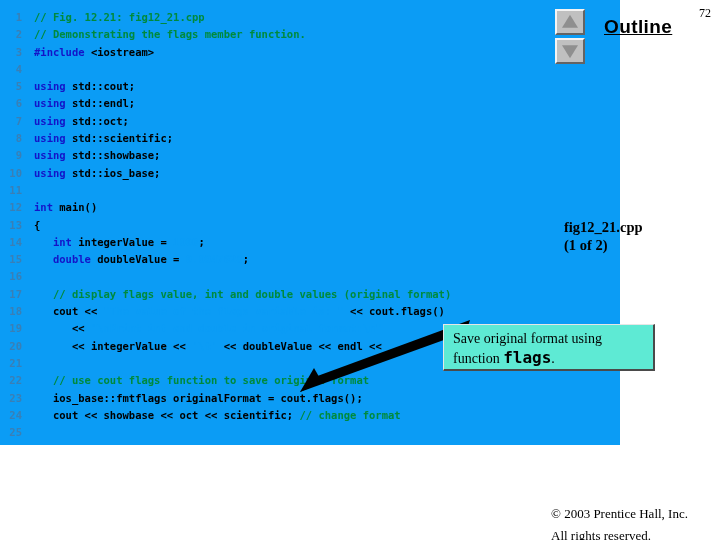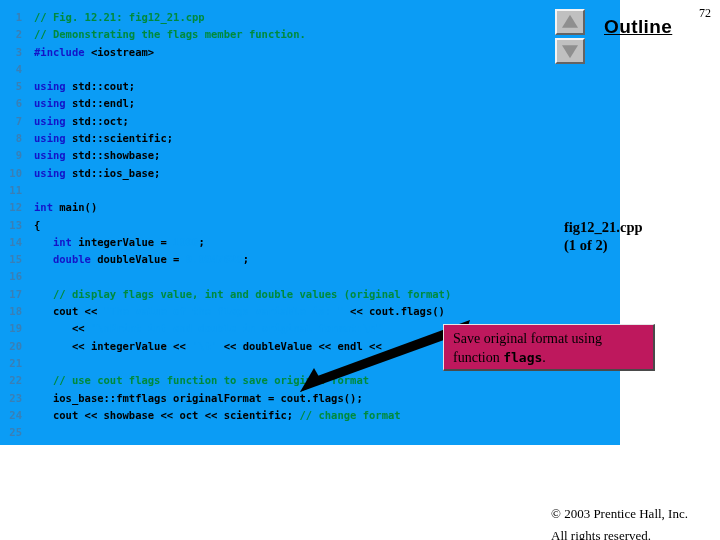--- a/index.html
+++ b/index.html
@@ -147,37 +147,37 @@
     width: 170px;
     height: 80px;
     pointer-events: none;
   }
   #callout-box {
     position: absolute;
     left: 443px;
     top: 324px;
     width: 212px;
     height: 47px;
-    background: #be185d;
+    background: #5eead4;
     border-top: 1px solid #e6e6e6;
     border-left: 1px solid #e6e6e6;
     border-right: 2px solid #4a4a4a;
     border-bottom: 2px solid #4a4a4a;
     box-sizing: border-box;
     padding: 4px 0 0 9px;
     font-family: "Liberation Serif", "DejaVu Serif", serif;
     font-size: 14px;
     color: #000000;
     line-height: 19px;
   }
   #callout-box .co-line { display: block; white-space: nowrap; }
   #callout-box .co-mono {
     font-family: "DejaVu Sans Mono", "Liberation Mono", monospace;
     font-weight: bold;
-    font-size: 13px;
+    font-size: 16px;
   }
 </style>
 </head>
 <body>
 
 <div id="code-panel">
   <div id="code-listing"><span class="code-line"><span class="ln">1</span><span><span class="cmt">// Fig. 12.21: fig12_21.cpp</span></span></span><span class="code-line"><span class="ln">2</span><span><span class="cmt">// Demonstrating the flags member function.</span></span></span><span class="code-line"><span class="ln">3</span><span><span class="pp">#include</span><span class="src"> &lt;iostream&gt;</span></span></span><span class="code-line"><span class="ln">4</span><span></span></span><span class="code-line"><span class="ln">5</span><span><span class="kw">using</span><span class="src"> std::cout;</span></span></span><span class="code-line"><span class="ln">6</span><span><span class="kw">using</span><span class="src"> std::endl;</span></span></span><span class="code-line"><span class="ln">7</span><span><span class="kw">using</span><span class="src"> std::oct;</span></span></span><span class="code-line"><span class="ln">8</span><span><span class="kw">using</span><span class="src"> std::scientific;</span></span></span><span class="code-line"><span class="ln">9</span><span><span class="kw">using</span><span class="src"> std::showbase;</span></span></span><span class="code-line"><span class="ln">10</span><span><span class="kw">using</span><span class="src"> std::ios_base;</span></span></span><span class="code-line"><span class="ln">11</span><span></span></span><span class="code-line"><span class="ln">12</span><span><span class="kw">int</span><span class="src"> main()</span></span></span><span class="code-line"><span class="ln">13</span><span><span class="src">{</span></span></span><span class="code-line"><span class="ln">14</span><span><span class="src">   </span><span class="kw">int</span><span class="src"> integerValue = </span><span class="str">1000</span><span class="src">;</span></span></span><span class="code-line"><span class="ln">15</span><span><span class="src">   </span><span class="kw">double</span><span class="src"> doubleValue = </span><span class="str">0.0947628</span><span class="src">;</span></span></span><span class="code-line"><span class="ln">16</span><span></span></span><span class="code-line"><span class="ln">17</span><span><span class="src">   </span><span class="cmt">// display flags value, int and double values (original format)</span></span></span><span class="code-line"><span class="ln">18</span><span><span class="src">   cout &lt;&lt; </span><span class="str">"The value of the flags variable is: "</span><span class="src"> &lt;&lt; cout.flags()</span></span></span><span class="code-line"><span class="ln">19</span><span><span class="src">      &lt;&lt; </span><span class="str">"\nPrint int and double in original format:\n"</span></span></span><span class="code-line"><span class="ln">20</span><span><span class="src">      &lt;&lt; integerValue &lt;&lt; </span><span class="str">'\t'</span><span class="src"> &lt;&lt; doubleValue &lt;&lt; endl &lt;&lt; </span><span class="str">endl</span></span></span><span class="code-line"><span class="ln">21</span><span></span></span><span class="code-line"><span class="ln">22</span><span><span class="src">   </span><span class="cmt">// use cout flags function to save original format</span></span></span><span class="code-line"><span class="ln">23</span><span><span class="src">   ios_base::fmtflags originalFormat = cout.flags();</span></span></span><span class="code-line"><span class="ln">24</span><span><span class="src">   cout &lt;&lt; showbase &lt;&lt; oct &lt;&lt; scientific; </span><span class="cmt">// change format</span></span></span><span class="code-line"><span class="ln">25</span><span></span></span></div>
 </div>
 
 <div id="scroll-buttons">

